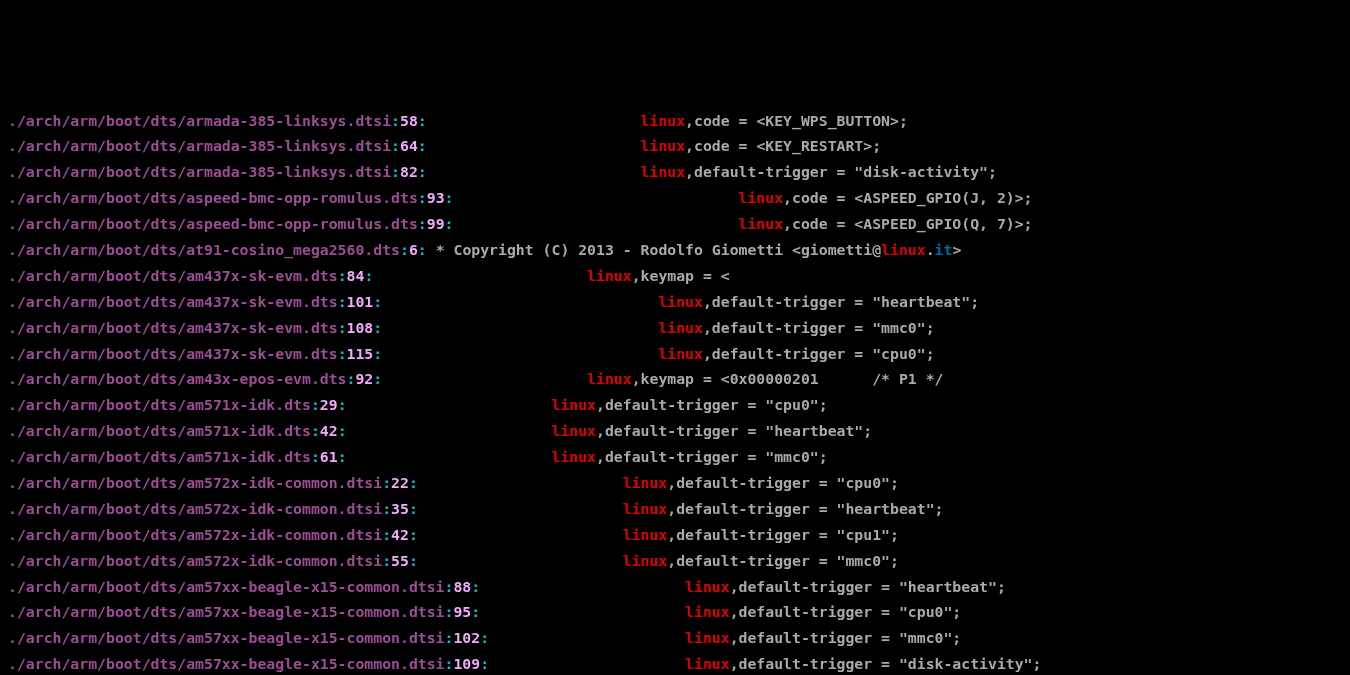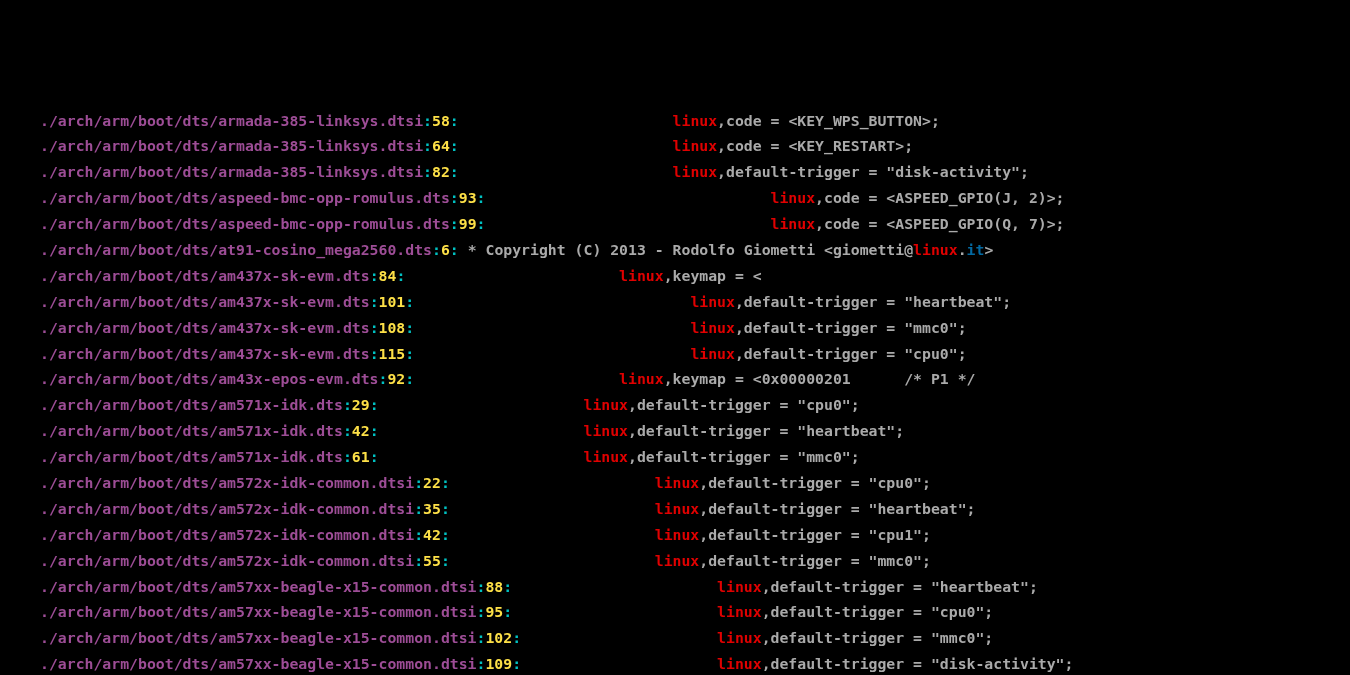--- a/index.html
+++ b/index.html
@@ -7,23 +7,23 @@
     margin: 0;
     padding: 4px 8px;
     font-family: "DejaVu Sans Mono", Consolas, monospace;
     font-size: 14.8px;
     line-height: 1.75;
     white-space: pre;
     font-weight: bold;
     overflow: hidden;
   }
   .line { white-space: pre; }
-  .path { color: #9d4d96; margin-left: 32px; }
+  .path { color: #9d4d96; }
   .colon { color: #00c1c2; }
-  .lineno { color: #fde047; }
+  .lineno { color: #f0abfc; }
   .linux { color: #e00000; }
   .txt { color: #aaa; }
   .it { color: #0369a1; }
 </style>
 </head>
 <body>
 
 
 
 <div id="terminal"><div class="line"><span class="path">./arch/arm/boot/dts/armada-385-linksys.dtsi</span><span class="colon">:</span><span class="lineno">58</span><span class="colon">:</span><span class="txt">                        </span><span class="linux">linux</span><span class="txt">,code = &lt;KEY_WPS_BUTTON&gt;;</span></div><div class="line"><span class="path">./arch/arm/boot/dts/armada-385-linksys.dtsi</span><span class="colon">:</span><span class="lineno">64</span><span class="colon">:</span><span class="txt">                        </span><span class="linux">linux</span><span class="txt">,code = &lt;KEY_RESTART&gt;;</span></div><div class="line"><span class="path">./arch/arm/boot/dts/armada-385-linksys.dtsi</span><span class="colon">:</span><span class="lineno">82</span><span class="colon">:</span><span class="txt">                        </span><span class="linux">linux</span><span class="txt">,default-trigger = "disk-activity";</span></div><div class="line"><span class="path">./arch/arm/boot/dts/aspeed-bmc-opp-romulus.dts</span><span class="colon">:</span><span class="lineno">93</span><span class="colon">:</span><span class="txt">                                </span><span class="linux">linux</span><span class="txt">,code = &lt;ASPEED_GPIO(J, 2)&gt;;</span></div><div class="line"><span class="path">./arch/arm/boot/dts/aspeed-bmc-opp-romulus.dts</span><span class="colon">:</span><span class="lineno">99</span><span class="colon">:</span><span class="txt">                                </span><span class="linux">linux</span><span class="txt">,code = &lt;ASPEED_GPIO(Q, 7)&gt;;</span></div><div class="line"><span class="path">./arch/arm/boot/dts/at91-cosino_mega2560.dts</span><span class="colon">:</span><span class="lineno">6</span><span class="colon">:</span><span class="txt"> </span><span class="txt">* Copyright (C) 2013 - Rodolfo Giometti &lt;giometti@</span><span class="linux">linux</span><span class="txt">.</span><span class="it">it</span><span class="txt">&gt;</span></div><div class="line"><span class="path">./arch/arm/boot/dts/am437x-sk-evm.dts</span><span class="colon">:</span><span class="lineno">84</span><span class="colon">:</span><span class="txt">                        </span><span class="linux">linux</span><span class="txt">,keymap = &lt;</span></div><div class="line"><span class="path">./arch/arm/boot/dts/am437x-sk-evm.dts</span><span class="colon">:</span><span class="lineno">101</span><span class="colon">:</span><span class="txt">                               </span><span class="linux">linux</span><span class="txt">,default-trigger = "heartbeat";</span></div><div class="line"><span class="path">./arch/arm/boot/dts/am437x-sk-evm.dts</span><span class="colon">:</span><span class="lineno">108</span><span class="colon">:</span><span class="txt">                               </span><span class="linux">linux</span><span class="txt">,default-trigger = "mmc0";</span></div><div class="line"><span class="path">./arch/arm/boot/dts/am437x-sk-evm.dts</span><span class="colon">:</span><span class="lineno">115</span><span class="colon">:</span><span class="txt">                               </span><span class="linux">linux</span><span class="txt">,default-trigger = "cpu0";</span></div><div class="line"><span class="path">./arch/arm/boot/dts/am43x-epos-evm.dts</span><span class="colon">:</span><span class="lineno">92</span><span class="colon">:</span><span class="txt">                       </span><span class="linux">linux</span><span class="txt">,keymap = &lt;0x00000201      /* P1 */</span></div><div class="line"><span class="path">./arch/arm/boot/dts/am571x-idk.dts</span><span class="colon">:</span><span class="lineno">29</span><span class="colon">:</span><span class="txt">                       </span><span class="linux">linux</span><span class="txt">,default-trigger = "cpu0";</span></div><div class="line"><span class="path">./arch/arm/boot/dts/am571x-idk.dts</span><span class="colon">:</span><span class="lineno">42</span><span class="colon">:</span><span class="txt">                       </span><span class="linux">linux</span><span class="txt">,default-trigger = "heartbeat";</span></div><div class="line"><span class="path">./arch/arm/boot/dts/am571x-idk.dts</span><span class="colon">:</span><span class="lineno">61</span><span class="colon">:</span><span class="txt">                       </span><span class="linux">linux</span><span class="txt">,default-trigger = "mmc0";</span></div><div class="line"><span class="path">./arch/arm/boot/dts/am572x-idk-common.dtsi</span><span class="colon">:</span><span class="lineno">22</span><span class="colon">:</span><span class="txt">                       </span><span class="linux">linux</span><span class="txt">,default-trigger = "cpu0";</span></div><div class="line"><span class="path">./arch/arm/boot/dts/am572x-idk-common.dtsi</span><span class="colon">:</span><span class="lineno">35</span><span class="colon">:</span><span class="txt">                       </span><span class="linux">linux</span><span class="txt">,default-trigger = "heartbeat";</span></div><div class="line"><span class="path">./arch/arm/boot/dts/am572x-idk-common.dtsi</span><span class="colon">:</span><span class="lineno">42</span><span class="colon">:</span><span class="txt">                       </span><span class="linux">linux</span><span class="txt">,default-trigger = "cpu1";</span></div><div class="line"><span class="path">./arch/arm/boot/dts/am572x-idk-common.dtsi</span><span class="colon">:</span><span class="lineno">55</span><span class="colon">:</span><span class="txt">                       </span><span class="linux">linux</span><span class="txt">,default-trigger = "mmc0";</span></div><div class="line"><span class="path">./arch/arm/boot/dts/am57xx-beagle-x15-common.dtsi</span><span class="colon">:</span><span class="lineno">88</span><span class="colon">:</span><span class="txt">                       </span><span class="linux">linux</span><span class="txt">,default-trigger = "heartbeat";</span></div><div class="line"><span class="path">./arch/arm/boot/dts/am57xx-beagle-x15-common.dtsi</span><span class="colon">:</span><span class="lineno">95</span><span class="colon">:</span><span class="txt">                       </span><span class="linux">linux</span><span class="txt">,default-trigger = "cpu0";</span></div><div class="line"><span class="path">./arch/arm/boot/dts/am57xx-beagle-x15-common.dtsi</span><span class="colon">:</span><span class="lineno">102</span><span class="colon">:</span><span class="txt">                      </span><span class="linux">linux</span><span class="txt">,default-trigger = "mmc0";</span></div><div class="line"><span class="path">./arch/arm/boot/dts/am57xx-beagle-x15-common.dtsi</span><span class="colon">:</span><span class="lineno">109</span><span class="colon">:</span><span class="txt">                      </span><span class="linux">linux</span><span class="txt">,default-trigger = "disk-activity";</span></div></div>

